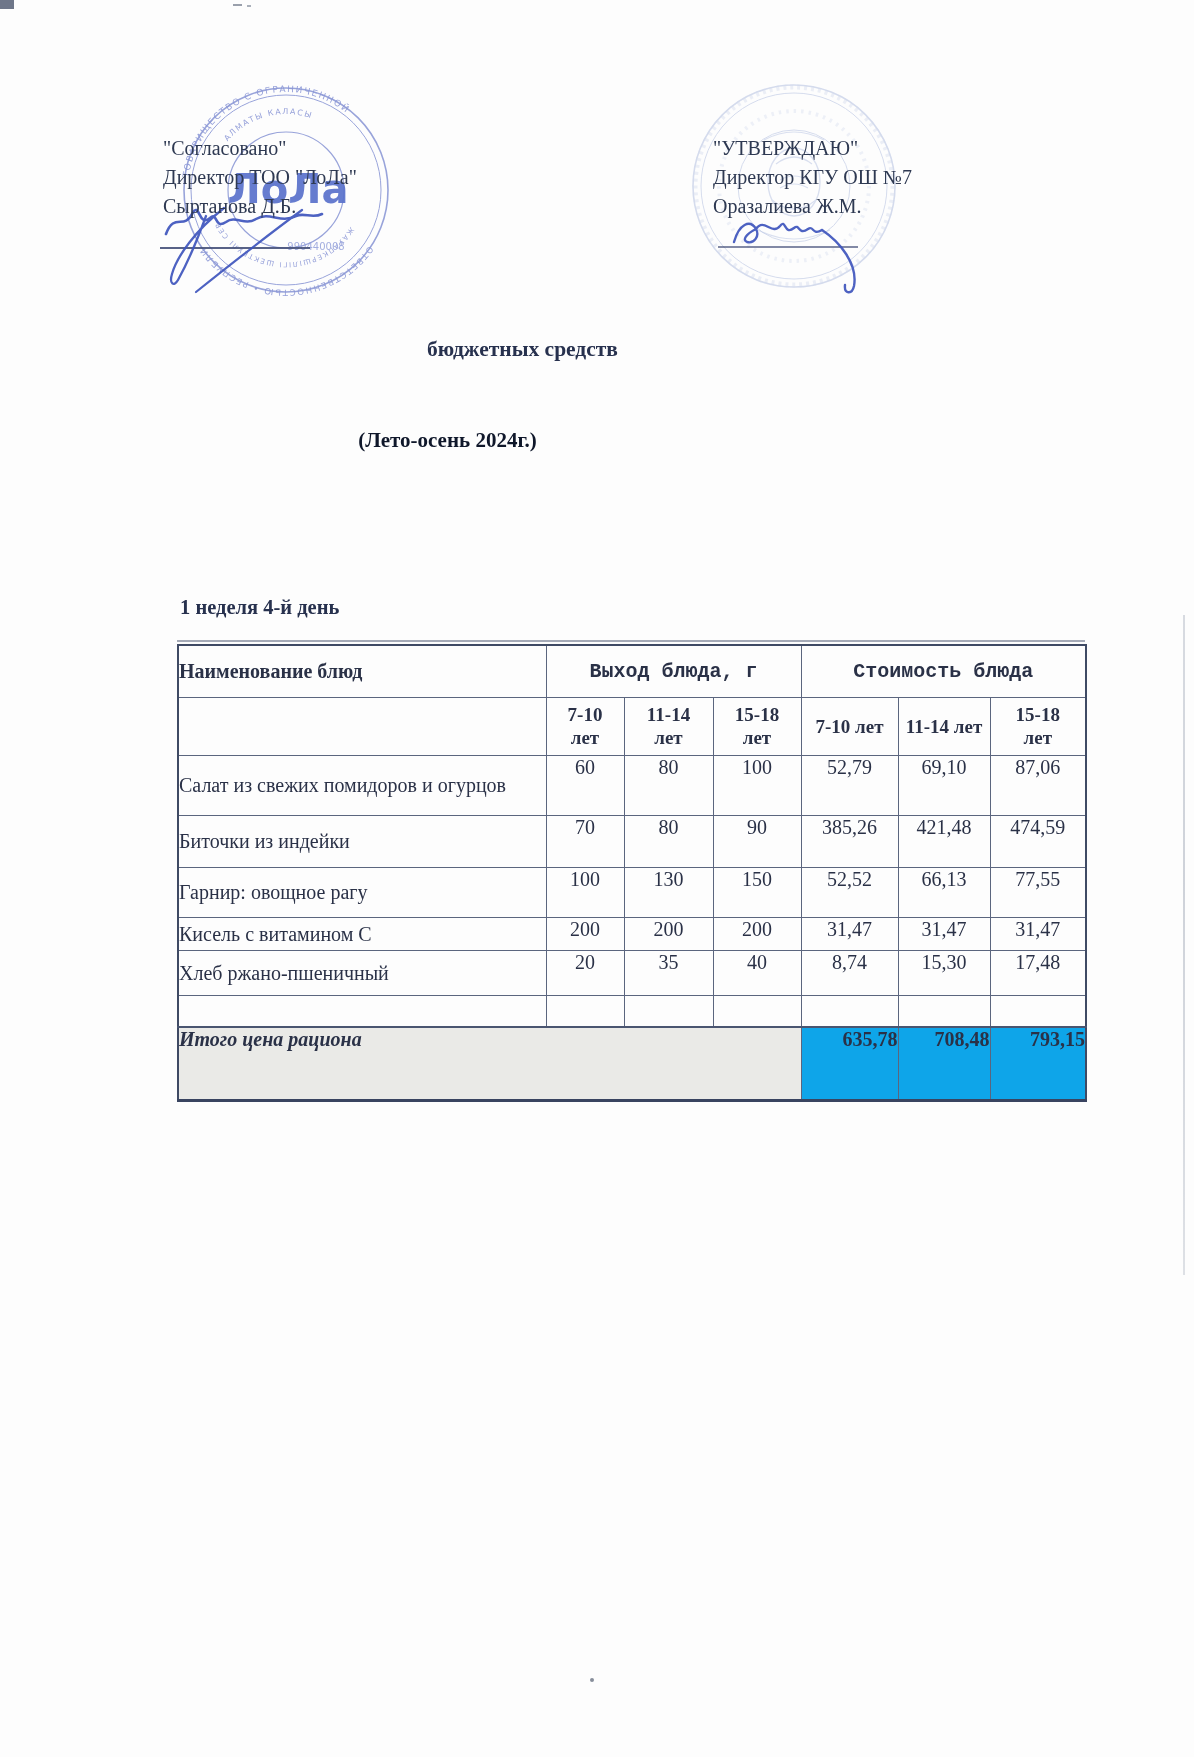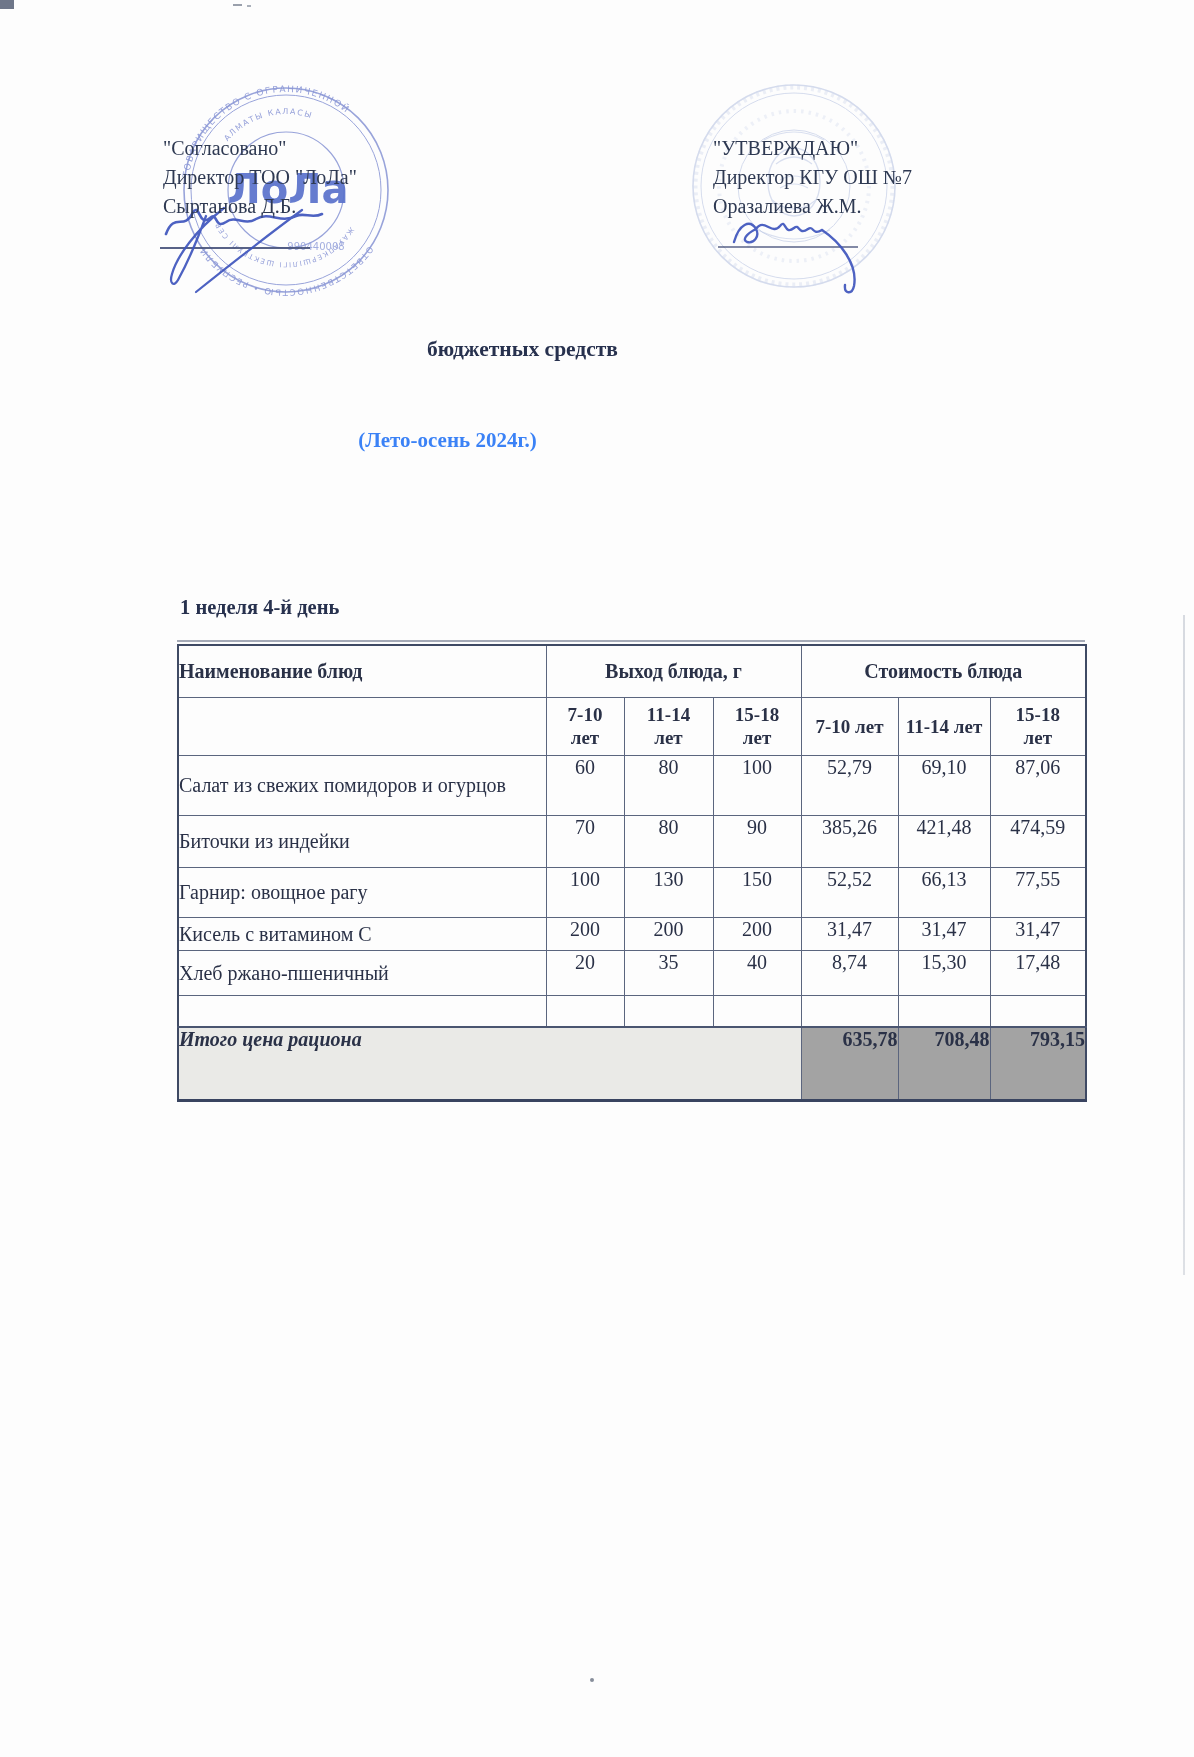--- a/index.html
+++ b/index.html
@@ -25,44 +25,44 @@
   .stamp.left{left:180px;top:84px;width:212px;height:212px;}
   .stamp.right{left:688px;top:80px;width:212px;height:212px;}
   .sig{position:absolute;}
   .sig.left{left:152px;top:186px;width:200px;height:115px;}
   .sig.right{left:706px;top:190px;width:190px;height:115px;}
 
   
   .doc-title{position:absolute;left:115px;top:334px;width:815px;text-align:center;
     font-weight:bold;font-size:21.5px;line-height:31px;color:#27314e;}
   .season{position:absolute;left:115px;top:428px;width:665px;text-align:center;
-    font-weight:bold;font-size:21px;color:#3b82f6;}
+    font-weight:bold;font-size:21px;color:#0f172a;}
   .week-label{position:absolute;left:180px;top:596px;font-weight:bold;font-size:20.5px;color:#27314e;}
 
   
   .menu-table-wrap{position:absolute;left:177px;top:644px;}
   .pre-line{position:absolute;left:177px;top:640px;width:908px;height:2px;background:#6a7388;opacity:.6;}
   table.menu{
     border-collapse:collapse;table-layout:fixed;width:908px;
     border:2px solid #3f4a64;border-bottom:3px solid #394460;
     font-size:20px;color:#2a3147;
   }
   table.menu td,table.menu th{border:1px solid #5b657e;padding:0;overflow:hidden;}
   th.hname{text-align:left;padding-left:8px;font-size:20px;font-weight:bold;vertical-align:middle;margin-top:18px;}
-  th.hgroup{text-align:center;font-weight:bold;vertical-align:middle;}
+  th.hgroup{text-align:center;font-weight:bold;vertical-align:middle;font-family:Liberation Mono, monospace;}
   tr.hdr2 th{font-size:19px;font-weight:bold;text-align:center;vertical-align:middle;line-height:23px;}
   tr.hdr2 th.hw span{display:inline-block;max-width:52px;}
   tr.hdr2 th.hc12{white-space:nowrap;}
   tr.hdr2 th.hc3 span{display:inline-block;max-width:62px;}
   td.dish{text-align:left;padding-left:7px;vertical-align:middle;line-height:22px;}
   td.num{text-align:center;vertical-align:top;padding-top:3px;margin-top:16px;}
   tr.empty-row td{height:30px;}
   tr.total-row td{vertical-align:top;}
   td.tlabel{font-style:italic;font-weight:bold;text-align:left;padding:16px 0 0 8px;background:#eaeae7;}
-  td.tval{font-weight:bold;text-align:right;padding:16px 8px 0 0;background:#a3a3a3;}
+  td.tval{font-weight:bold;text-align:right;padding:16px 8px 0 0;background:#0ea5e9;}
   tr.vat-row td{vertical-align:middle;}
   td.vlabel{font-style:italic;font-weight:bold;text-align:left;padding-left:8px;background:#acbed2;color:#323c52;}
   td.vval{font-weight:bold;text-align:right;padding-right:8px;background:#b2c2d5;color:#2c3650;}
 </style>
 </head>
 <body>
 
 <div class="page">
 
   <div class="corner-sq"></div>

